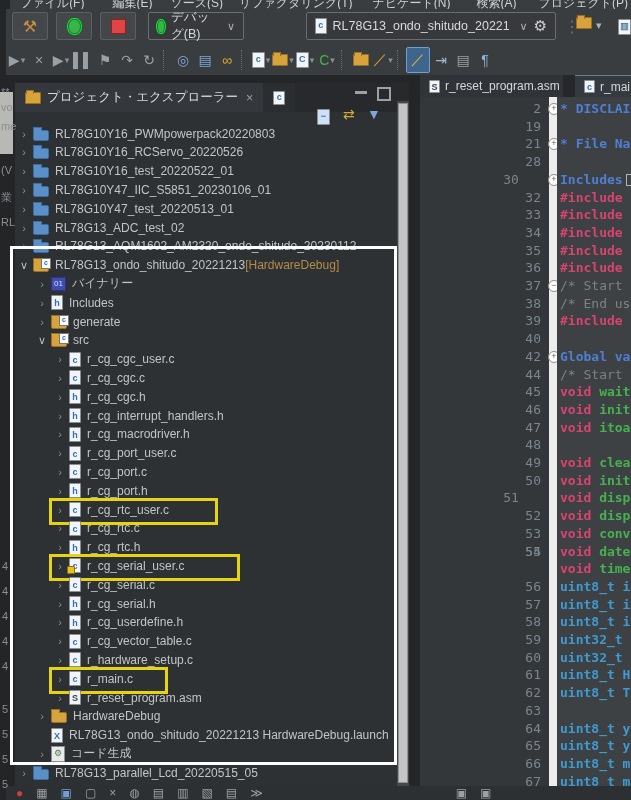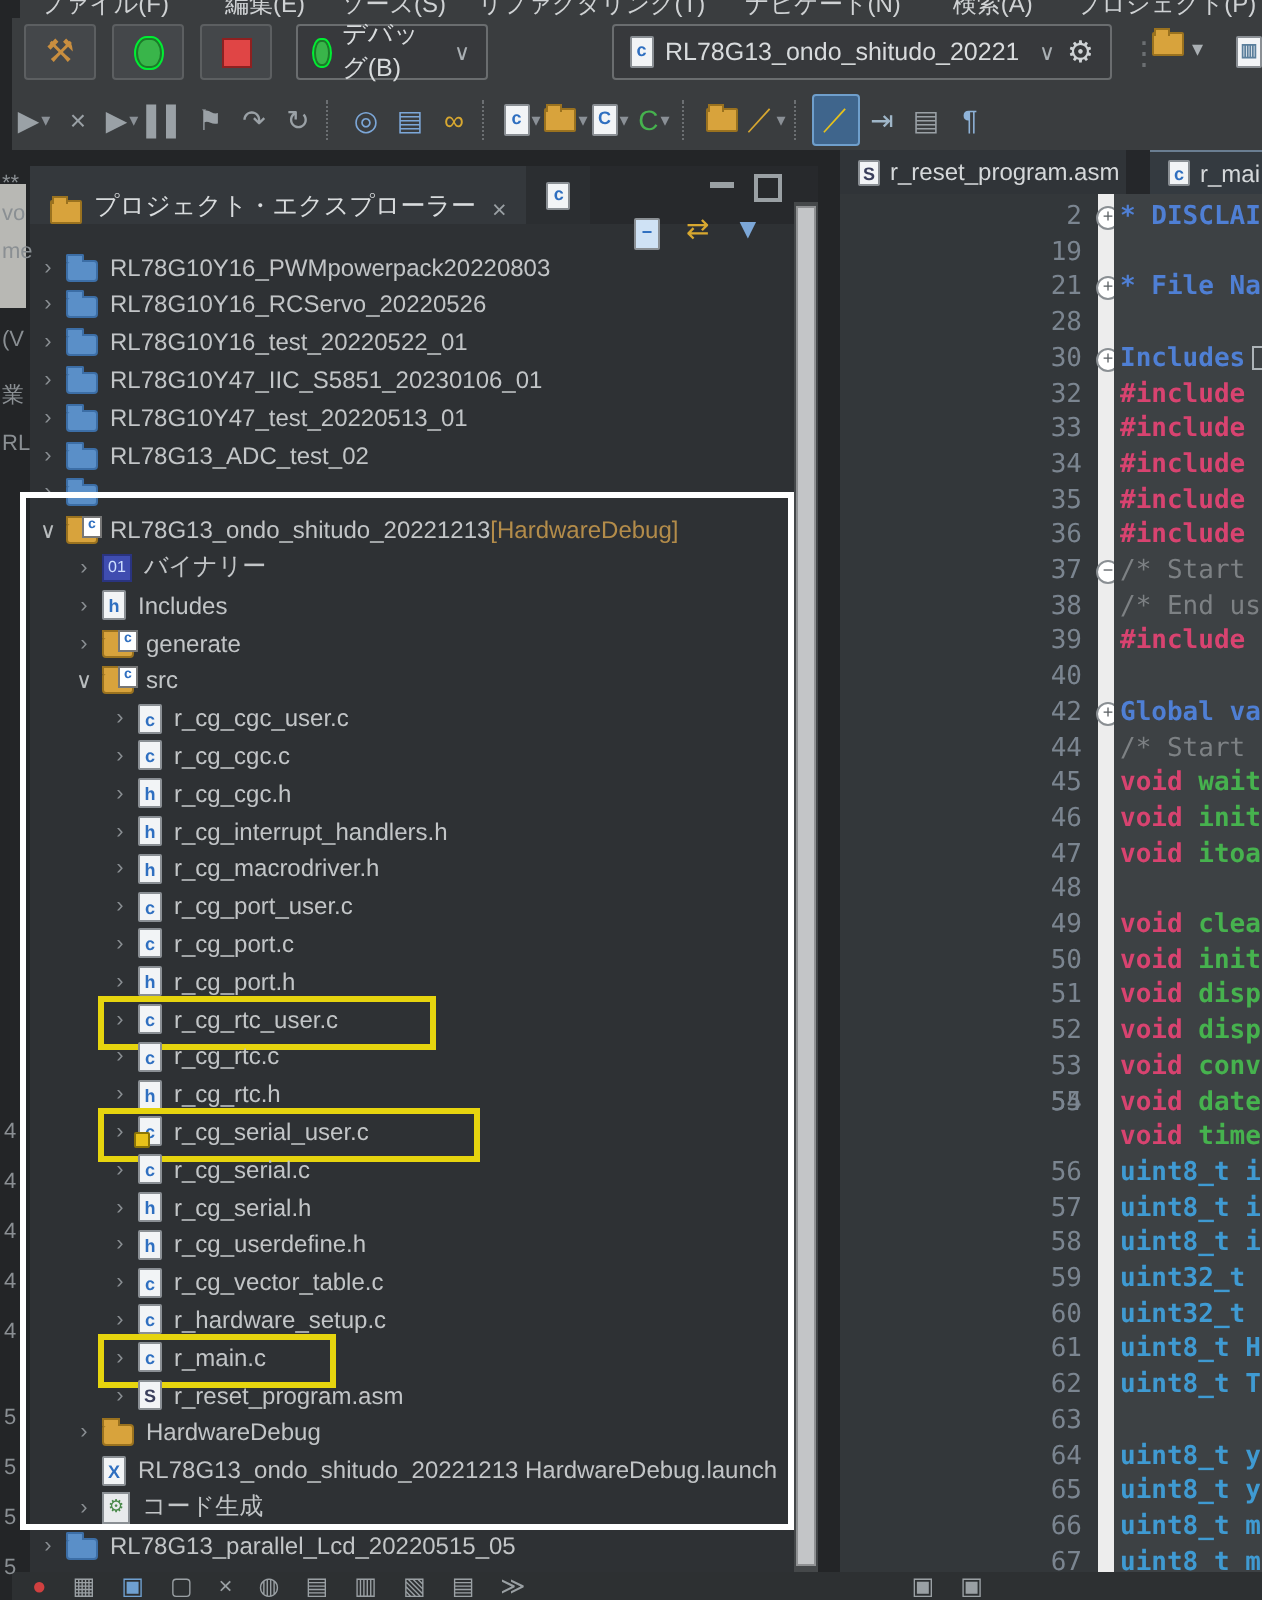--- a/index.html
+++ b/index.html
@@ -29,21 +29,21 @@
   .minifolder::before{content:"";position:absolute;left:0;top:-3px;width:6px;height:3px;background:#d8a33c;border:1px solid #9a721f;border-bottom:none;}
   .t2{display:flex;align-items:center;justify-content:center;min-width:22px;height:24px;font-size:14px;color:#9aa1a6;flex:none;}
   .t2.sel{background:#3f658c;border:1px solid #6f9fcc;border-radius:2px;}
   .t2 .dd{font-size:9px;color:#8a9096;margin-left:1px;}
   .sep2{width:5px;height:20px;border-left:1px dotted #6b6f72;margin:0 3px;flex:none;}
 
   
   #explorer{left:15px;top:83px;width:394px;height:703px;background:#2e3134;}
   #viewtabs{left:15px;top:83px;width:394px;height:29px;background:#27292c;display:flex;align-items:stretch;}
   .vtab{display:flex;align-items:center;gap:6px;padding:0 10px;font-size:12.5px;}
-  .vtab.active{background:#34383c;color:#d8dbdd;align-items:flex-end;}
+  .vtab.active{background:#34383c;color:#d8dbdd;}
   .vtab.inactive{background:#2b2e31;color:#b9bcbe;}
   #exptools{left:15px;top:112px;width:394px;height:14px;}
   .etool{position:absolute;top:-6px;font-size:14px;}
   #tree{left:15px;top:124px;width:382px;height:662px;overflow:hidden;}
   .trow{position:absolute;left:0;width:382px;height:19px;display:flex;align-items:center;font-size:12px;color:#c2c5c7;white-space:nowrap;}
   .arr{width:10px;flex:none;color:#8a8f93;font-size:11px;text-align:center;margin-right:4px;}
   .tlabel{margin-left:6px;}
   .tdec{color:#b38c4a;}
 
   
@@ -245,20 +245,21 @@
         <span class="tlabel">RL78G10Y47_test_20220513_01</span>
       </div>
       <div class="trow" style="top: 94px; padding-left: 4px;">
         <span class="arr">›</span>
         <span class="ic ic-fb"></span>
         <span class="tlabel">RL78G13_ADC_test_02</span>
       </div>
       <div class="trow" style="top: 112.8px; padding-left: 4px;">
         <span class="arr">›</span>
         <span class="ic ic-fb"></span>
+        <span class="tlabel">RL78G13_AQM1602_AM2320_ondo_shitudo_20230112</span>
       </div>
       <div class="trow" style="top: 131.6px; padding-left: 4px;">
         <span class="arr" style="color: rgb(184, 188, 190);">∨</span>
         <span class="ic ic-fg">
           <span class="cbadge">c</span>
         </span>
         <span class="tlabel">RL78G13_ondo_shitudo_20221213</span>
         <span class="tdec"> [HardwareDebug]</span>
       </div>
       <div class="trow" style="top: 150.4px; padding-left: 22px;">
@@ -420,39 +421,39 @@
     <div class="etab sel" style="width:60px;">
       <span class="ic-file fc" style="width:11px;height:13px;line-height:12px;flex:none;">c</span>
       <span>r_mai</span>
     </div>
   </div>
   <div id="gutter" class="abs">
       <div class="lnum" style="top: 4px;">2</div>
       <div class="lnum" style="top: 21.7px;">19</div>
       <div class="lnum" style="top: 39.4px;">21</div>
       <div class="lnum" style="top: 57.1px;">28</div>
-      <div class="lnum" style="top: 74.8px;">30</div>
+      <div class="lnum" style="top: 74.8px; text-align: center;">30</div>
       <div class="lnum" style="top: 92.5px;">32</div>
       <div class="lnum" style="top: 110.2px;">33</div>
       <div class="lnum" style="top: 127.9px;">34</div>
       <div class="lnum" style="top: 145.6px;">35</div>
       <div class="lnum" style="top: 163.3px;">36</div>
       <div class="lnum" style="top: 181px;">37</div>
       <div class="lnum" style="top: 198.7px;">38</div>
       <div class="lnum" style="top: 216.4px;">39</div>
       <div class="lnum" style="top: 234.1px;">40</div>
       <div class="lnum" style="top: 251.8px;">42</div>
       <div class="lnum" style="top: 269.5px;">44</div>
       <div class="lnum" style="top: 287.2px;">45</div>
       <div class="lnum" style="top: 304.9px;">46</div>
       <div class="lnum" style="top: 322.6px;">47</div>
       <div class="lnum" style="top: 340.3px;">48</div>
       <div class="lnum" style="top: 358px;">49</div>
       <div class="lnum" style="top: 375.7px;">50</div>
-      <div class="lnum" style="top: 393.4px;">51</div>
+      <div class="lnum" style="top: 393.4px; text-align: center;">51</div>
       <div class="lnum" style="top: 411.1px;">52</div>
       <div class="lnum" style="top: 428.8px;">53</div>
       <div class="lnum" style="top: 446.5px;">54</div>
       <div class="lnum" style="top: 447px;">55</div>
       <div class="lnum" style="top: 481.9px;">56</div>
       <div class="lnum" style="top: 499.6px;">57</div>
       <div class="lnum" style="top: 517.3px;">58</div>
       <div class="lnum" style="top: 535px;">59</div>
       <div class="lnum" style="top: 552.7px;">60</div>
       <div class="lnum" style="top: 570.4px;">61</div>

